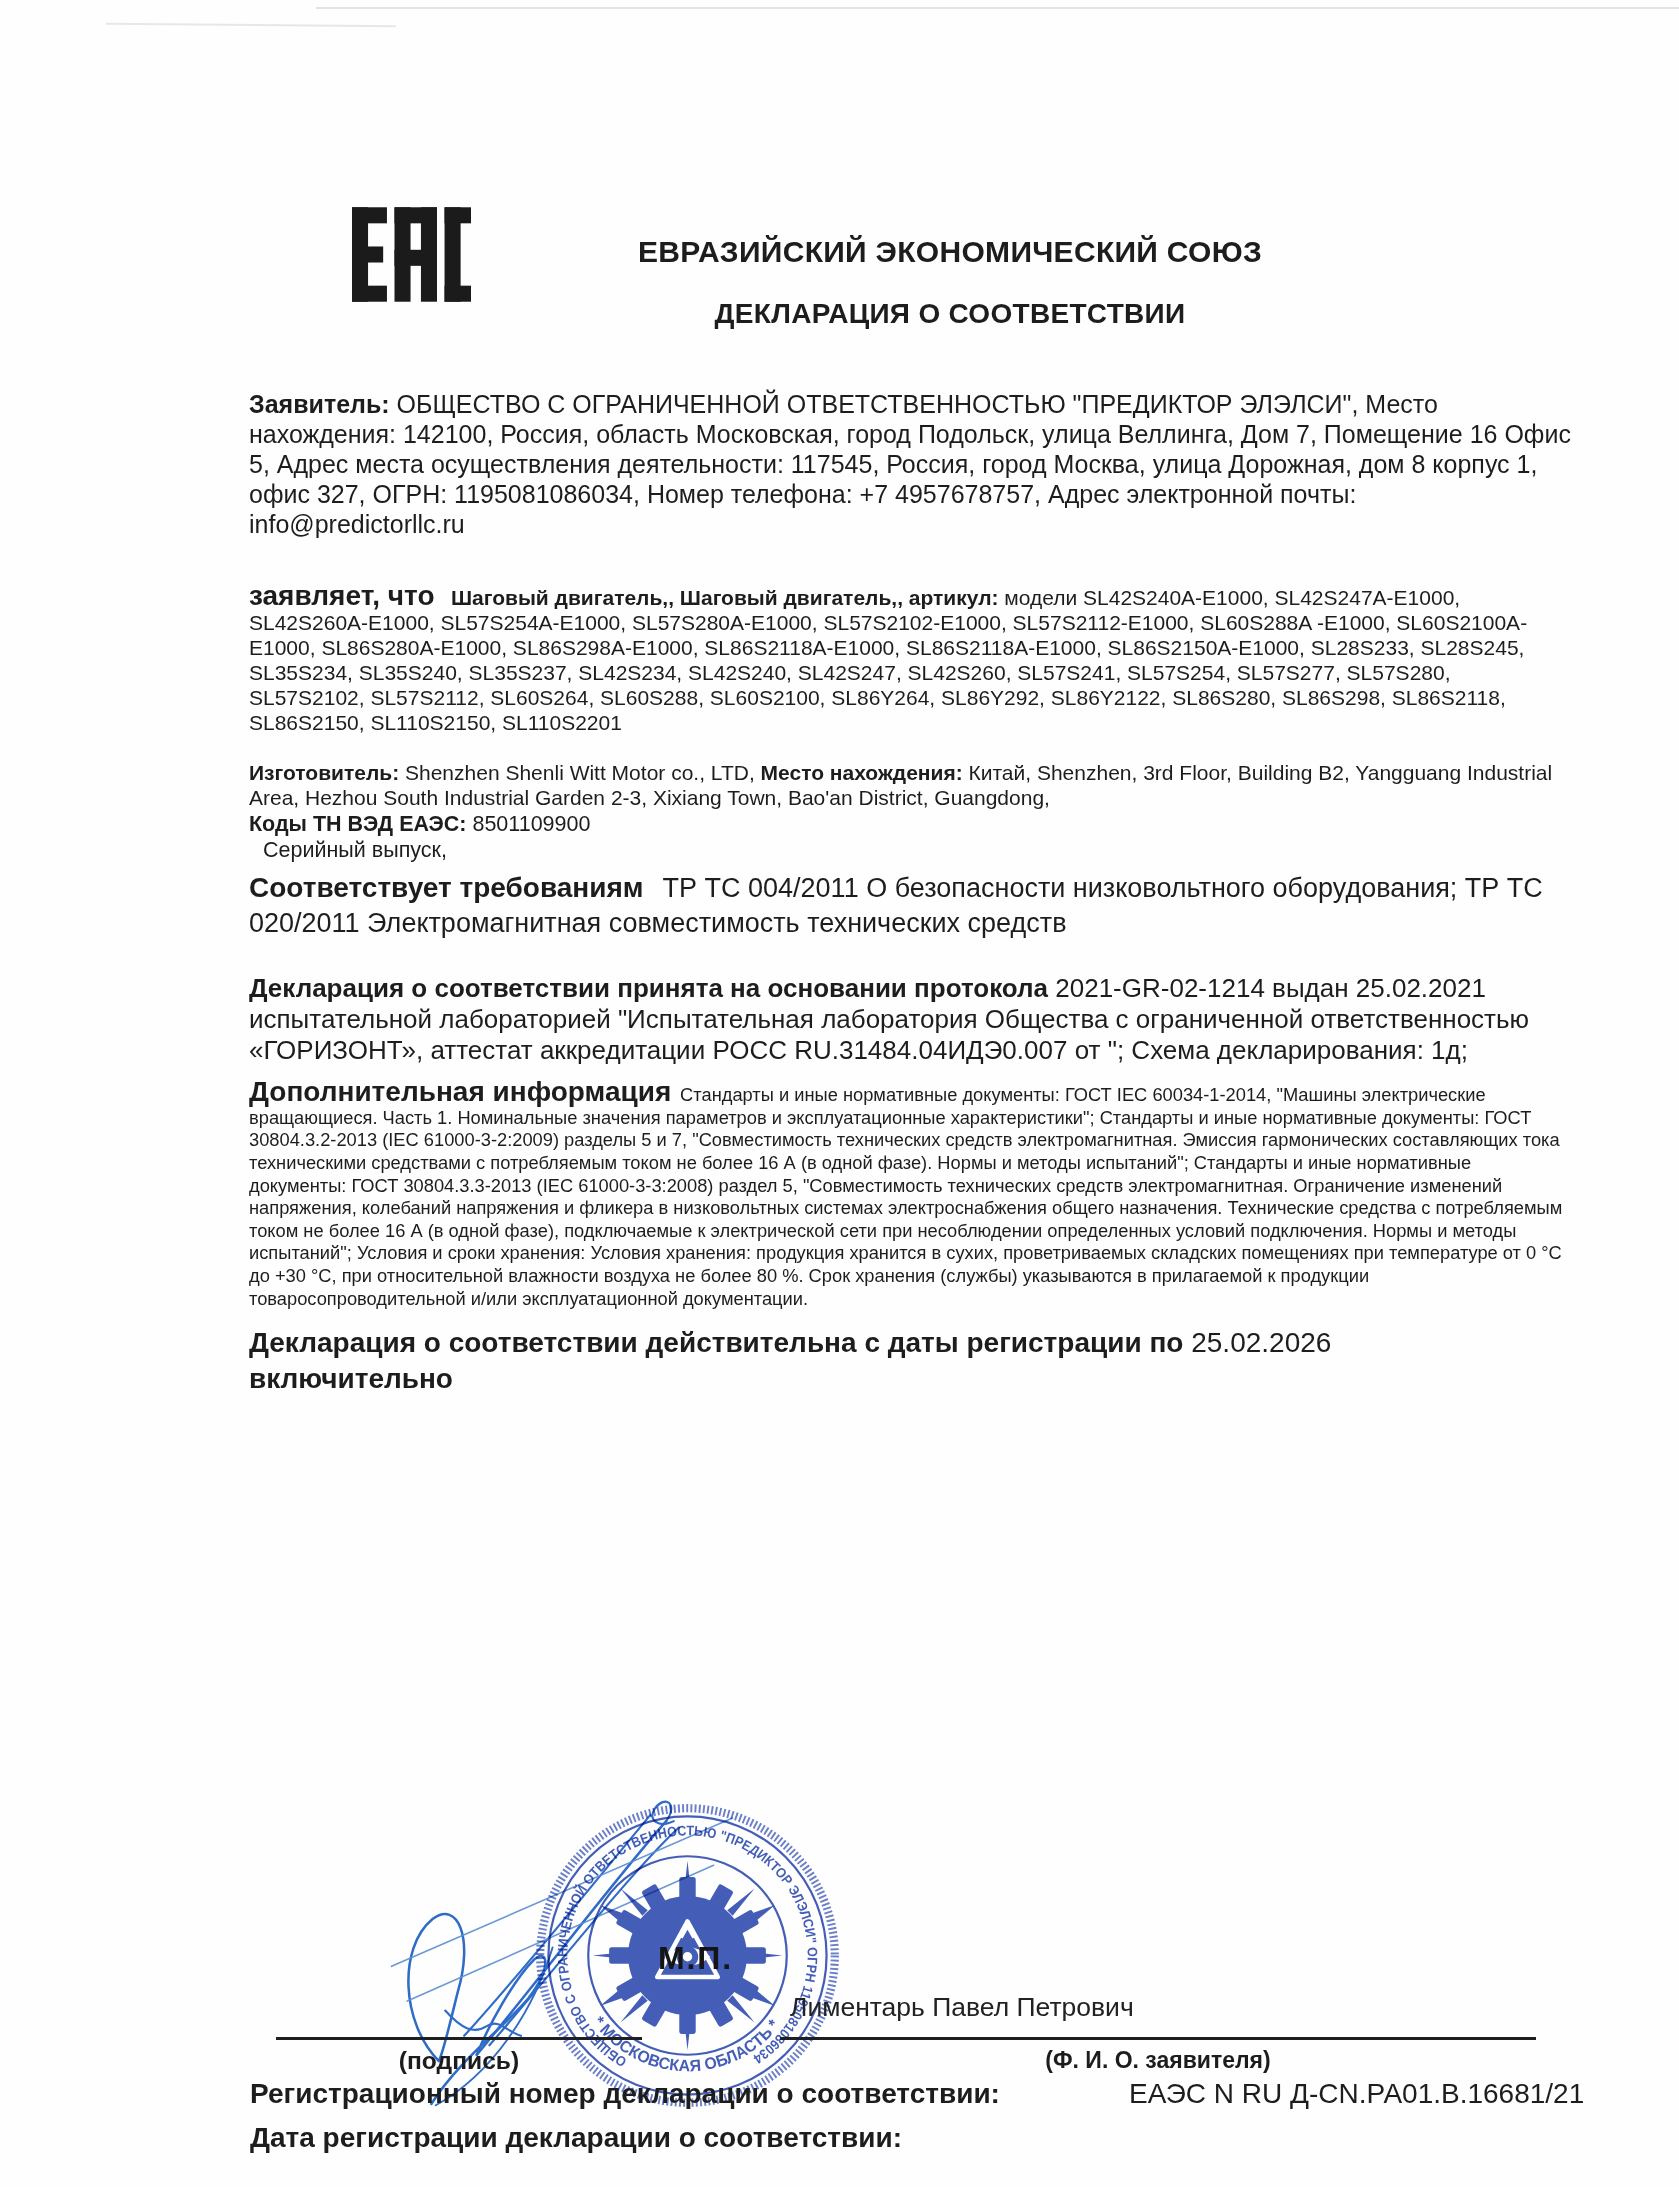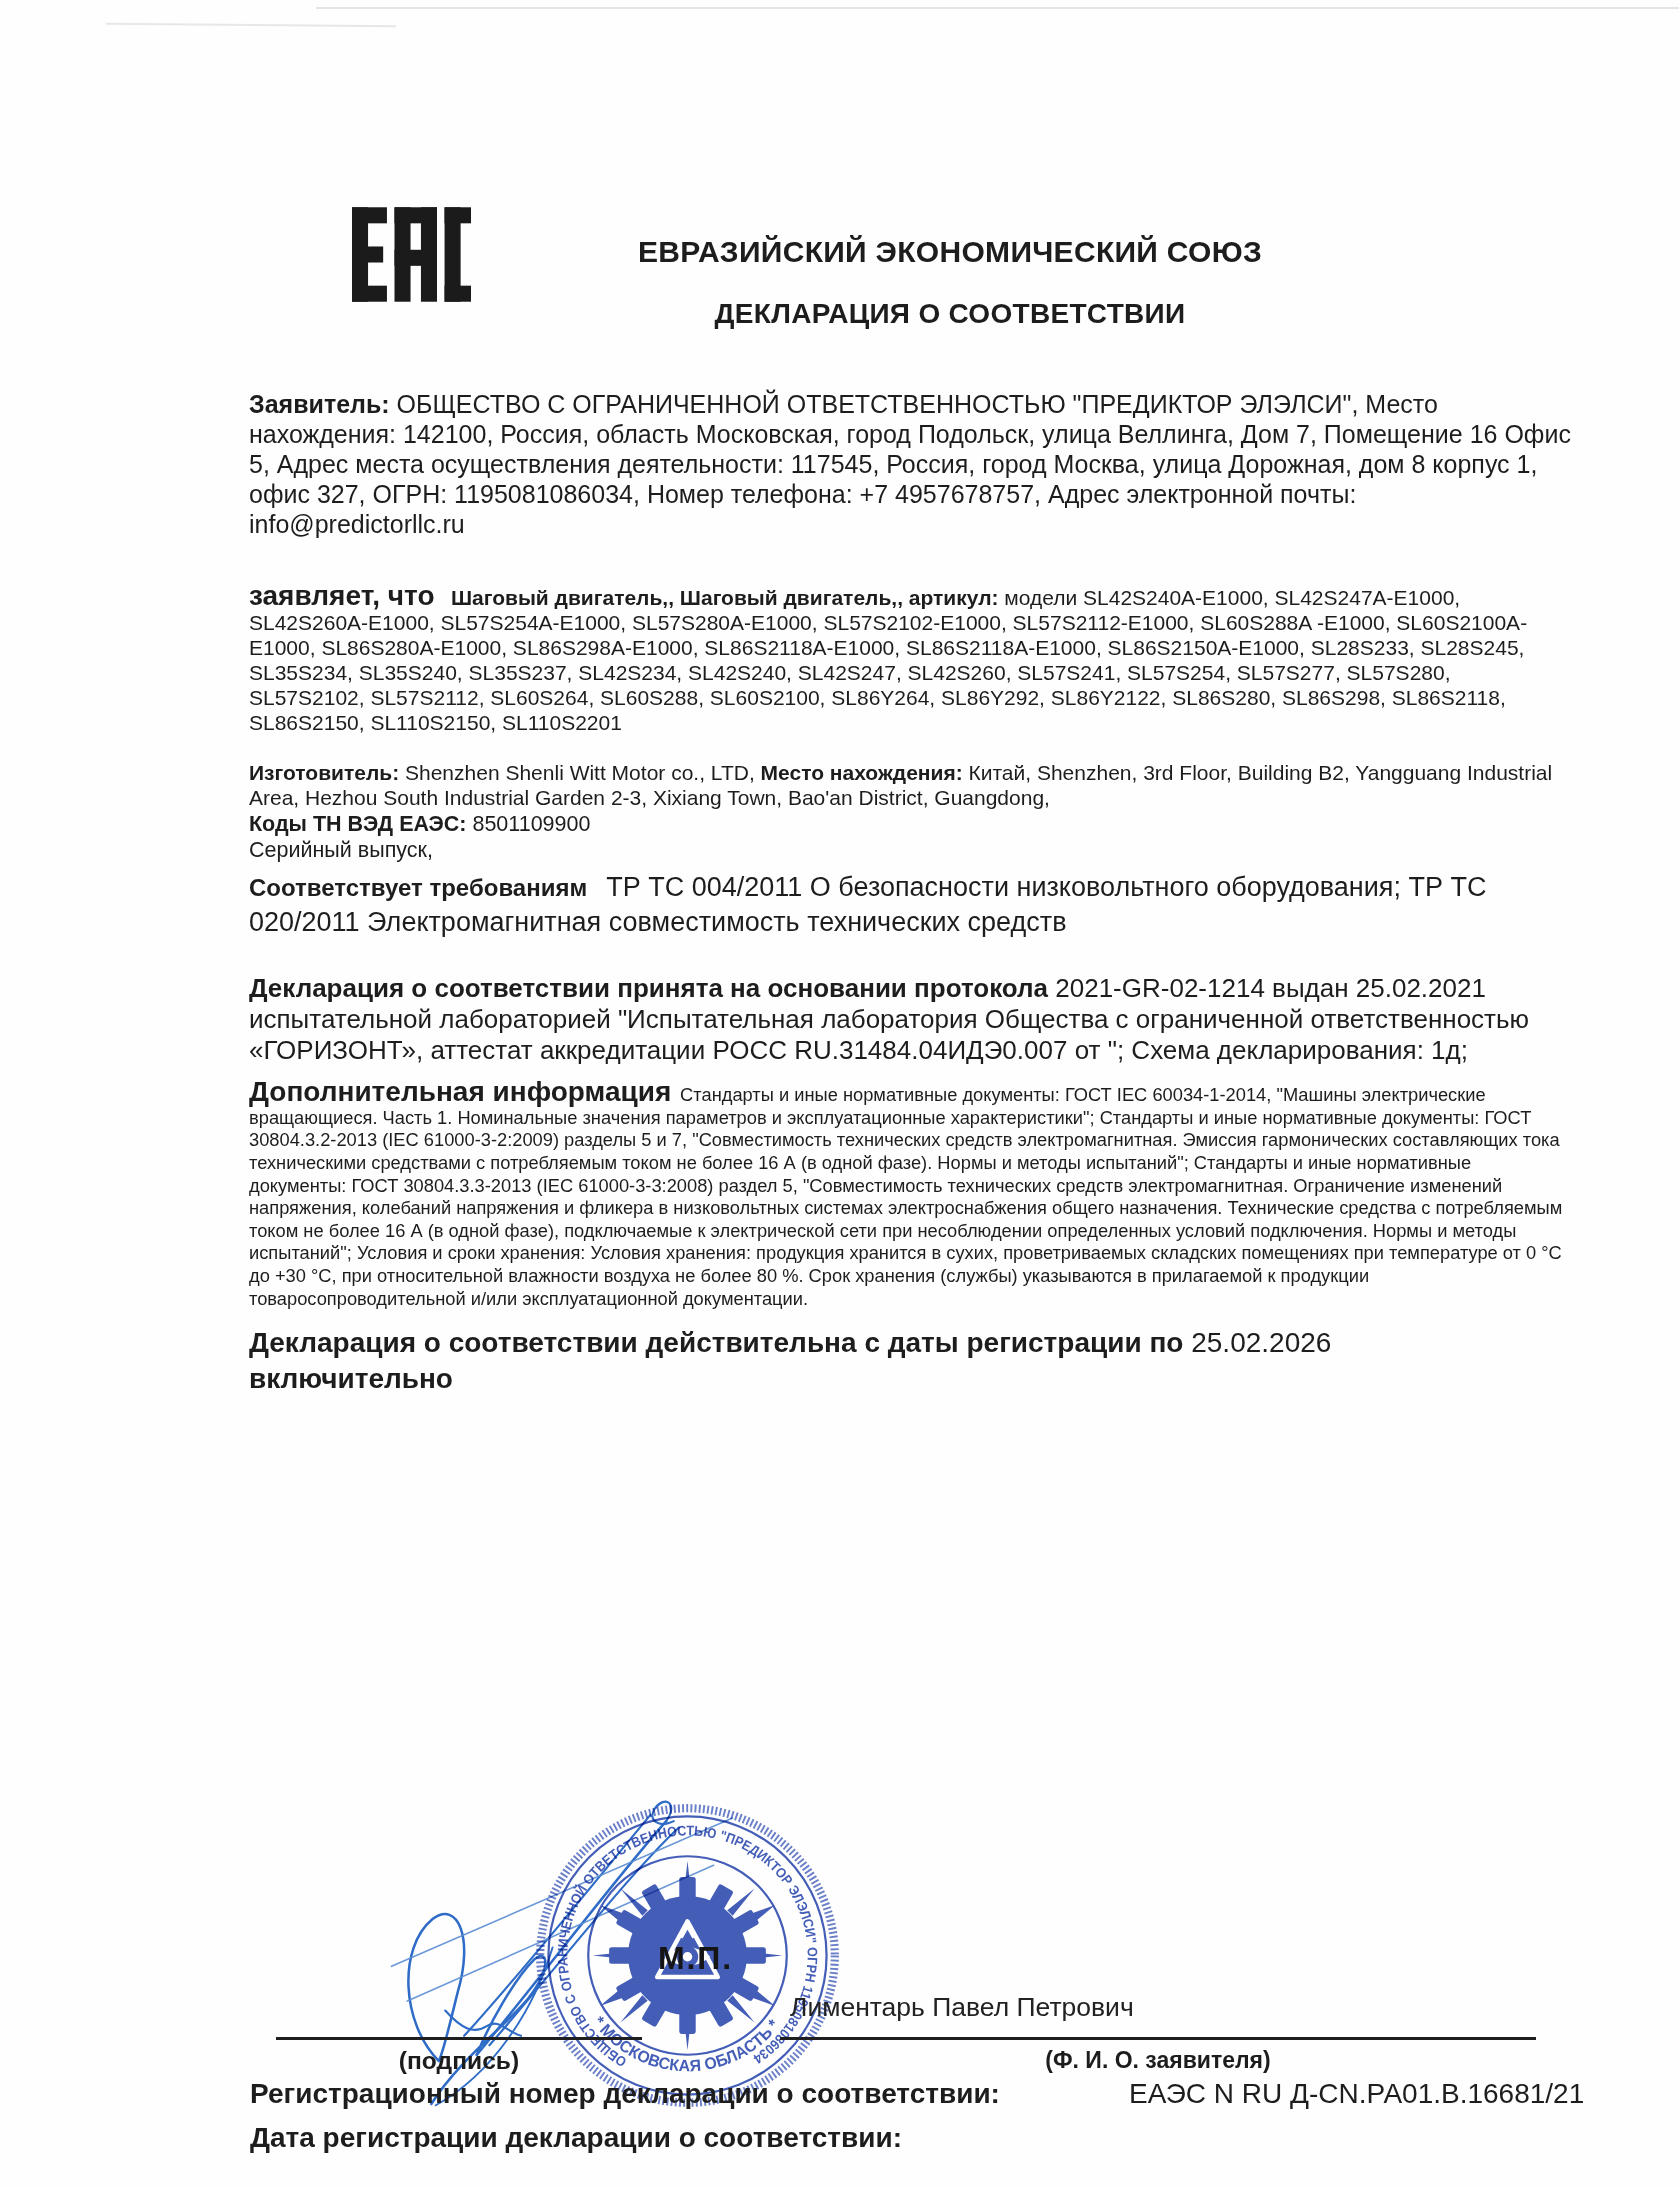--- a/index.html
+++ b/index.html
@@ -21,23 +21,23 @@
   .titles .t2{font-size:28px;font-weight:700;letter-spacing:0.3px;margin-top:29px;}
 
   
   .para{position:absolute;left:249px;width:1322px;color:#1d1d1d;}
   .p-applicant{top:364px;font-size:25px;line-height:30px;}
   .p-inperson{top:523px;font-size:25px;line-height:30px;}
   .p-declares{top:562px;font-size:21px;line-height:25px;}
   .p-declares .lbl-lg{font-size:28px;font-weight:700;margin-right:16.4px;}
   .p-manufacturer{top:739px;font-size:21px;line-height:25px;}
   .p-codes{top:790px;font-size:21.5px;line-height:25px;}
-  .p-serial{top:816px;font-size:21.5px;line-height:25px;}
+  .p-serial{top:816px;font-size:21.5px;line-height:25px;margin-left:14px;}
   .p-conform{top:843px;font-size:27px;line-height:35px;}
-  .p-conform .lbl-lg{font-size:24px;font-weight:700;margin-right:19px;}
+  .p-conform .lbl-lg{font-size:28px;font-weight:700;margin-right:19px;}
   .p-protocol{top:947px;font-size:26px;line-height:31px;}
   .p-additional{top:1063px;font-size:18.3px;line-height:22.6px;}
   .p-additional .lbl-lg{font-size:28px;font-weight:700;margin-right:8.8px;}
   .p-validity{top:1297px;font-size:28px;line-height:36px;font-weight:700;}
   .p-validity .regular{font-weight:400;}
   b{font-weight:700;}
 
   
   .stamp{left:532px;top:1800px;width:311px;height:311px;opacity:.93;mix-blend-mode:multiply;}
   .signature{left:363px;top:1758px;width:417px;height:442px;mix-blend-mode:multiply;}

